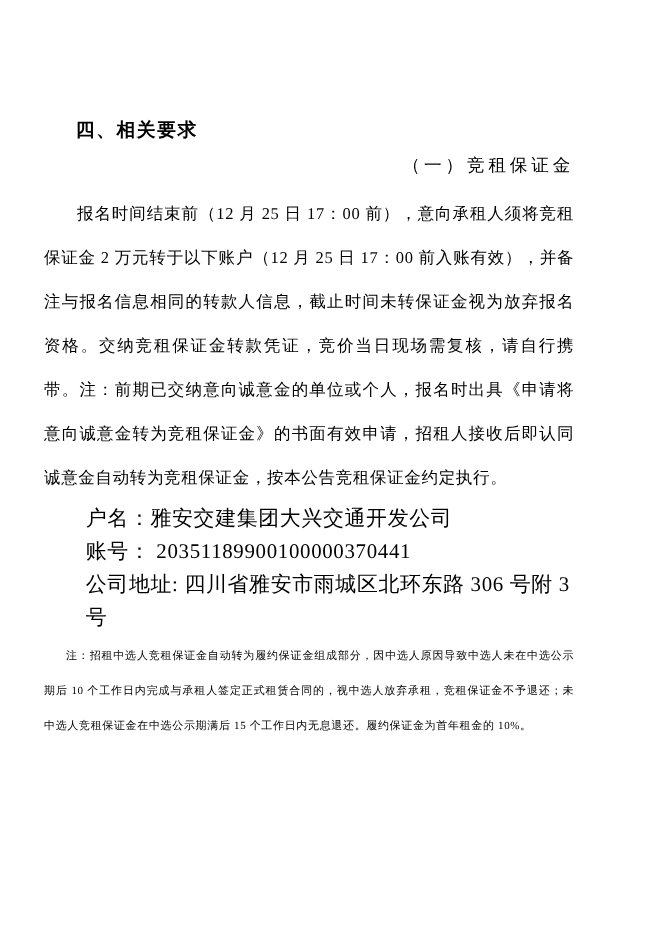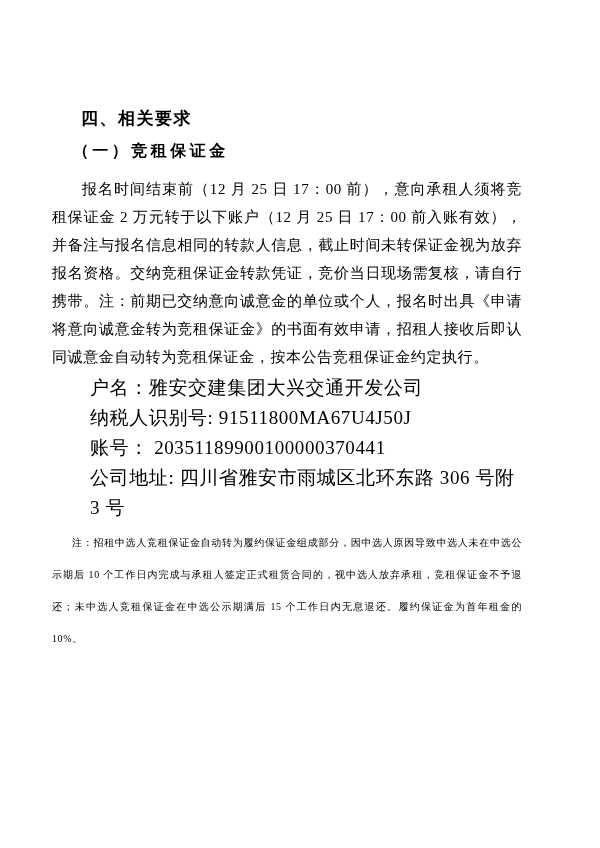--- a/index.html
+++ b/index.html
@@ -6,45 +6,46 @@
     margin: 0;
     padding: 0;
     background: #ffffff;
   }
   .page {
     position: relative;
     width: 600px;
     height: 848px;
     background: #ffffff;
     box-sizing: border-box;
-    padding: 108px 78px 0 52px;
+    padding: 108px 78px 0 40px;
     color: #000000;
     font-family: "Liberation Serif", serif;
     overflow: hidden;
   }
   .section-heading {
     font-family: "Liberation Sans", sans-serif;
     font-weight: 700;
     font-size: 17px;
     line-height: 22px;
     margin: 0 0 10px 0;
     text-indent: 1.7em;
     letter-spacing: 1.5px;
   }
   .subsection-heading {
-    font-weight: 700;
+    font-weight: 400;
     font-size: 16px;
     line-height: 22px;
     margin: 0 0 13px 0;
     text-indent: 1.3em;
     letter-spacing: 3.5px;
+    text-align: right;
   }
   .body-para {
     font-size: 15px;
-    line-height: 28px;
+    line-height: 40px;
     letter-spacing: 0.6px;
     text-align: justify;
     text-indent: 2em;
     margin: 0 0 2px 0;
   }
   .info-line {
     font-size: 19px;
     line-height: 30px;
     letter-spacing: 0.6px;
     margin: 0;
@@ -65,21 +66,20 @@
 <div class="page">
 
   <h1 class="section-heading">四、相关要求</h1>
 
   <h2 class="subsection-heading">（一）竞租保证金</h2>
 
   <p class="body-para">报名时间结束前（12 月 25 日 17：00 前），意向承租人须将竞租保证金 2 万元转于以下账户（12 月 25 日 17：00 前入账有效），并备注与报名信息相同的转款人信息，截止时间未转保证金视为放弃报名资格。交纳竞租保证金转款凭证，竞价当日现场需复核，请自行携带。注：前期已交纳意向诚意金的单位或个人，报名时出具《申请将意向诚意金转为竞租保证金》的书面有效申请，招租人接收后即认同诚意金自动转为竞租保证金，按本公告竞租保证金约定执行。</p>
 
   <p class="info-line"><span>户名：</span><span>雅安交建集团大兴交通开发公司</span></p>
 
-  <p class="info-line"><span>纳税人识别号: </span><span>91511800MA67U4J50J</span></p>
 
   <p class="info-line"><span>账号： </span><span>20351189900100000370441</span></p>
 
 
   <p class="info-line"><span>公司地址: </span><span>四川省雅安市雨城区北环东路 306 号附 3 号</span></p>
 
 
   <p class="note-para">注：招租中选人竞租保证金自动转为履约保证金组成部分，因中选人原因导致中选人未在中选公示期后 10 个工作日内完成与承租人签定正式租赁合同的，视中选人放弃承租，竞租保证金不予退还；未中选人竞租保证金在中选公示期满后 15 个工作日内无息退还。履约保证金为首年租金的 10%。</p>
 
 </div>

